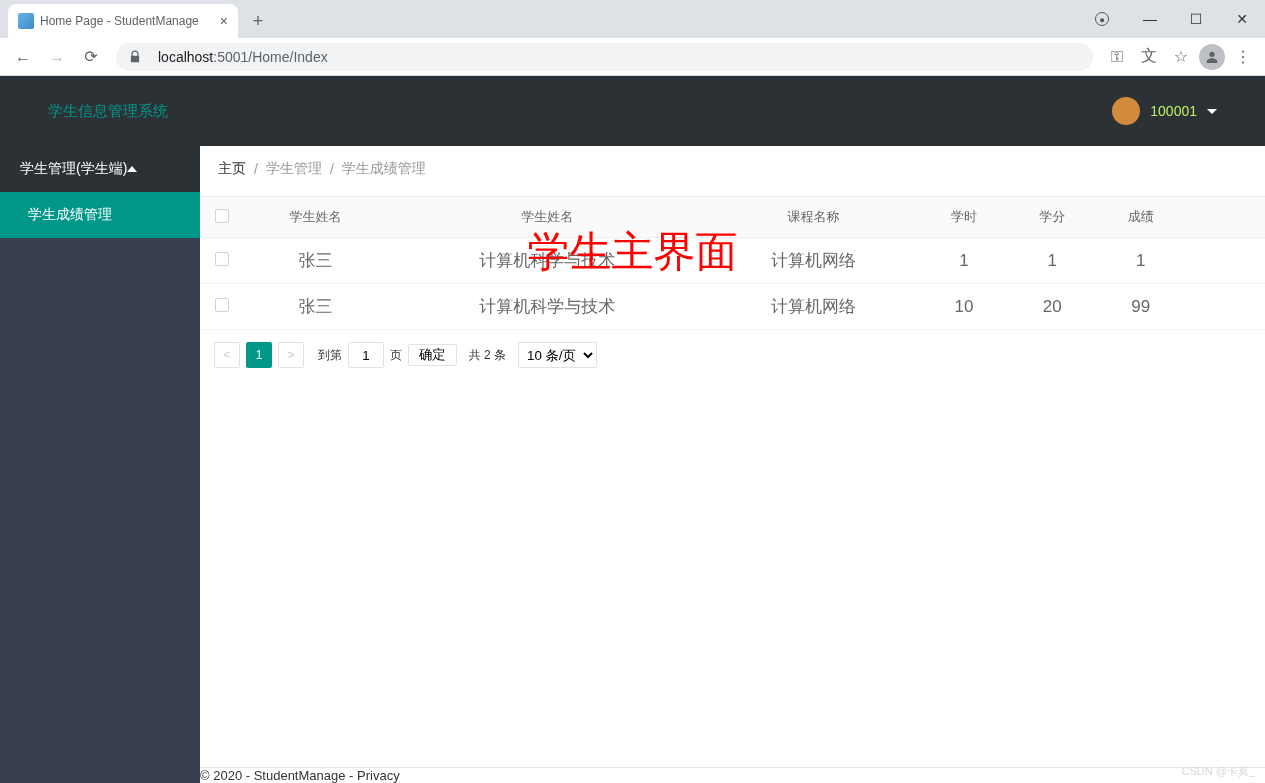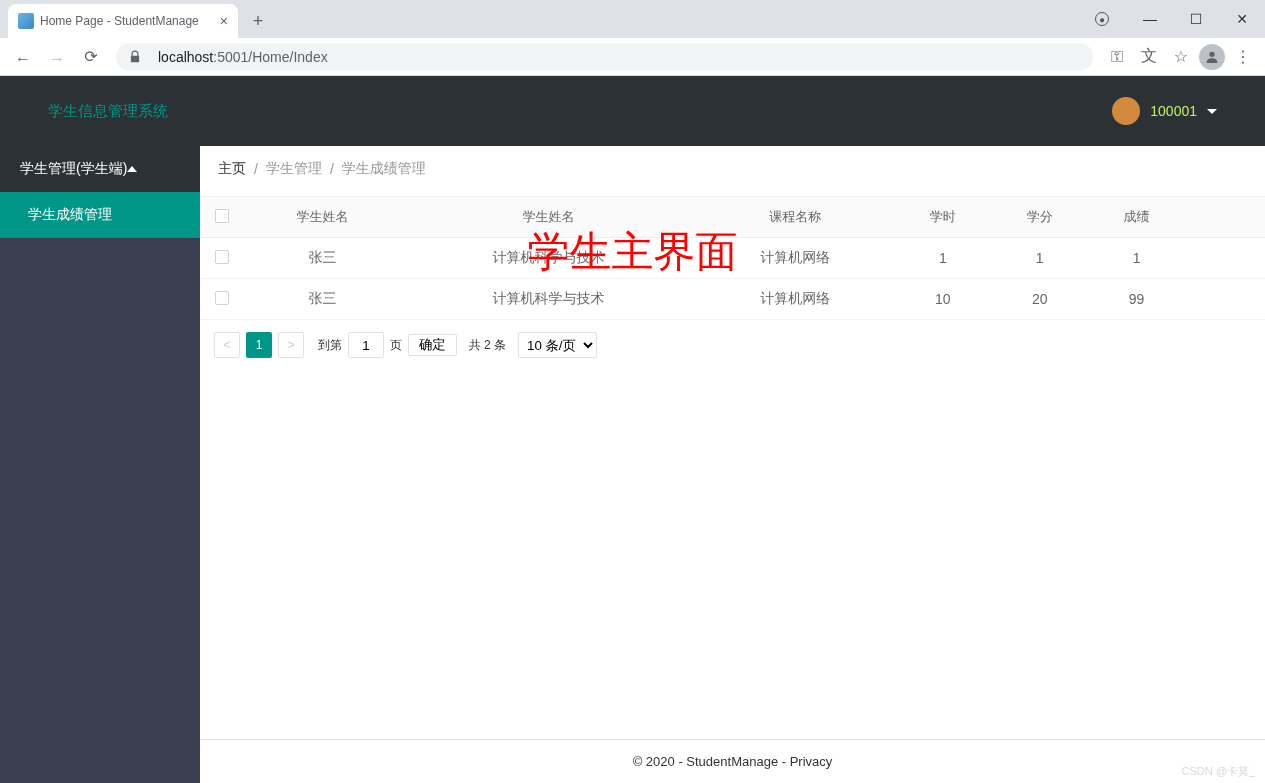--- a/index.html
+++ b/index.html
@@ -41,33 +41,33 @@
 
 .content{ flex:1; background:#fff; display:flex; flex-direction:column; }
 .pg-header{ position:relative; padding:14px 18px 18px; border-bottom:1px solid #eee;}
 .breadcrumb{ font-size:14px; color:#999; display:flex; align-items:center; gap:8px;}
 .breadcrumb .bc-lnk{ color:#333;text-align:center;}
 .breadcrumb .bc-cur{ color:#999;}
 .overlay-title{position:absolute; left:50%; transform:translateX(-50%); top:148px; font-family:"SimSun","宋体"; font-size:42px; color:#ff0000; pointer-events:none; z-index:5; white-space:nowrap;}
 
 .tbl{ width:100%; border-collapse:collapse; }
 .tbl th{ background:#fafafa; font-weight:400; color:#666; font-size:13px; padding:11px 8px; text-align:center; border-bottom:1px solid #eee;}
-.tbl td{ padding:11px 8px; text-align:center; color:#666; font-size:14px; border-bottom:1px solid #f2f2f2;}
+.tbl td{ padding:11px 8px; text-align:center; color:#666; font-size:17px; border-bottom:1px solid #f2f2f2;}
 .tbl th:first-child, .tbl td:first-child{ width:44px;}
 .tbl th:last-child, .tbl td:last-child{ width:80px;}
 .chk{ width:14px; height:14px; border:1px solid #d2d2d2; border-radius:2px; display:inline-block; background:#fff;}
 
 .pager{ padding:12px 14px; display:flex; align-items:center; gap:6px; font-size:12px; color:#333;}
 .pg-btn{ width:26px; height:26px; border:1px solid #e2e2e2; display:flex; align-items:center; justify-content:center; color:#ccc; border-radius:2px; cursor:pointer; background:#fff;}
 .pg-num{ width:26px; height:26px; background:#009688; color:#fff; display:flex; align-items:center; justify-content:center; border-radius:2px; cursor:pointer;}
 .pg-input{ width:36px; height:26px; border:1px solid #e2e2e2; text-align:center; border-radius:2px;}
 .pg-confirm{ height:22px; padding:0 10px; border:1px solid #e2e2e2; background:#fff; cursor:pointer; border-radius:2px;}
 .pg-select{ height:26px; border:1px solid #e2e2e2; background:#fff; padding:4px 4px; border-radius:2px;}
 
-.footer{ border-top:1px solid #e6e6e6; text-align:center; padding:14px; font-size:13px; color:#333; background:#fff;}
+.footer{ border-top:1px solid #e6e6e6; font-size:13px; color:#333; background:#fff;}
 .watermark{ position:absolute; right:10px; bottom:4px; font-size:11px; color:#d8d8d8; pointer-events:none;}
 </style>
 </head>
 <body>
 
 <div class="browser">
 
   <div class="titlebar">
     <div class="tab">
       <span class="favicon"></span>

